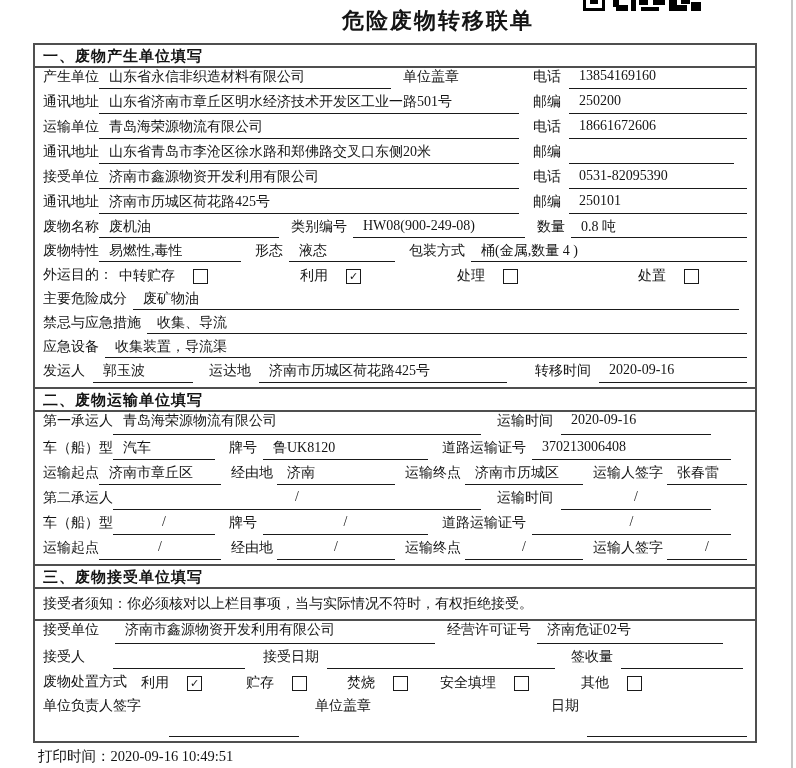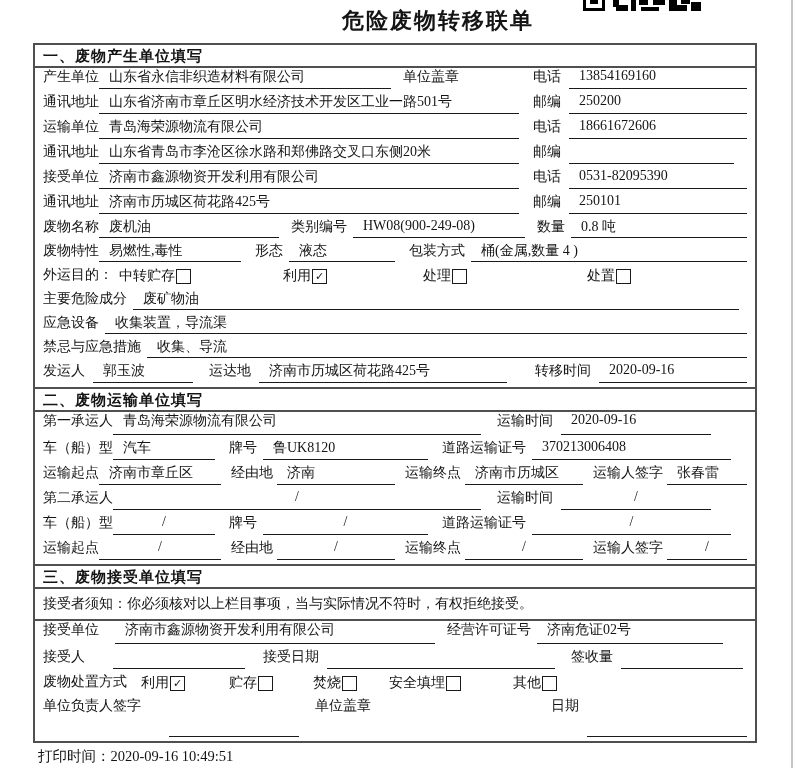--- a/index.html
+++ b/index.html
@@ -17,21 +17,21 @@
   .sec.mid{border-top:2px solid #4f4f4f;}
   .notice{flex:0 0 auto;box-sizing:border-box;display:flex;align-items:center;padding:0 8px;
           border-bottom:2px solid #4f4f4f;}
   .row{flex:0 0 auto;display:flex;padding:0 8px 4px 8px;box-sizing:border-box;}
   .row.last{flex:1 1 auto;}
   .lbl{flex:0 0 auto;white-space:nowrap;}
   .val{border-bottom:1px solid #1a1a1a;white-space:nowrap;overflow:hidden;box-sizing:border-box;
        padding:0 2px 0 10px;min-height:17px;flex:0 0 auto;}
   .val.tc{text-align:center;padding:0 2px;}
   .fill{flex:1 1 auto;}
-  .opt{display:flex;align-items:center;gap:1px;flex:0 0 auto;}
+  .opt{display:flex;align-items:center;gap:18px;flex:0 0 auto;}
   .cb{display:inline-block;width:13px;height:13px;box-sizing:content-box;border:1.5px solid #1a1a1a;
       font-family:"DejaVu Sans",sans-serif;font-size:11px;line-height:13px;text-align:center;}
   .printline{position:absolute;left:38px;top:747px;font-size:14.5px;white-space:nowrap;}
 </style>
 </head>
 <body>
 
 <div class="page">
 
 
@@ -140,27 +140,27 @@
         <span class="cb"></span>
       </span>
     </div>
 
     <div class="row" style="height:24px">
       <span class="lbl" style="margin-right:6px">主要危险成分</span>
       <span class="val fill" style="margin-right:8px">废矿物油</span>
     </div>
 
     <div class="row" style="height:24px">
+      <span class="lbl" style="margin-right:6px">禁忌与应急措施</span>
+      <span class="val fill">收集、导流</span>
+    </div>
+
+    <div class="row" style="height:24px">
       <span class="lbl" style="margin-right:6px">应急设备</span>
       <span class="val fill">收集装置，导流渠</span>
-    </div>
-
-    <div class="row" style="height:24px">
-      <span class="lbl" style="margin-right:6px">禁忌与应急措施</span>
-      <span class="val fill">收集、导流</span>
     </div>
 
     <div class="row" style="height:25px">
       <span class="lbl">发运人</span>
       <span class="val" style="width:100px;margin-left:8px">郭玉波</span>
       <span class="lbl" style="margin-left:16px;margin-right:8px">运达地</span>
       <span class="val" style="width:248px">济南市历城区荷花路425号</span>
       <span class="lbl" style="margin-left:auto;margin-right:8px">转移时间</span>
       <span class="val" style="width:148px">2020-09-16</span>
     </div>

